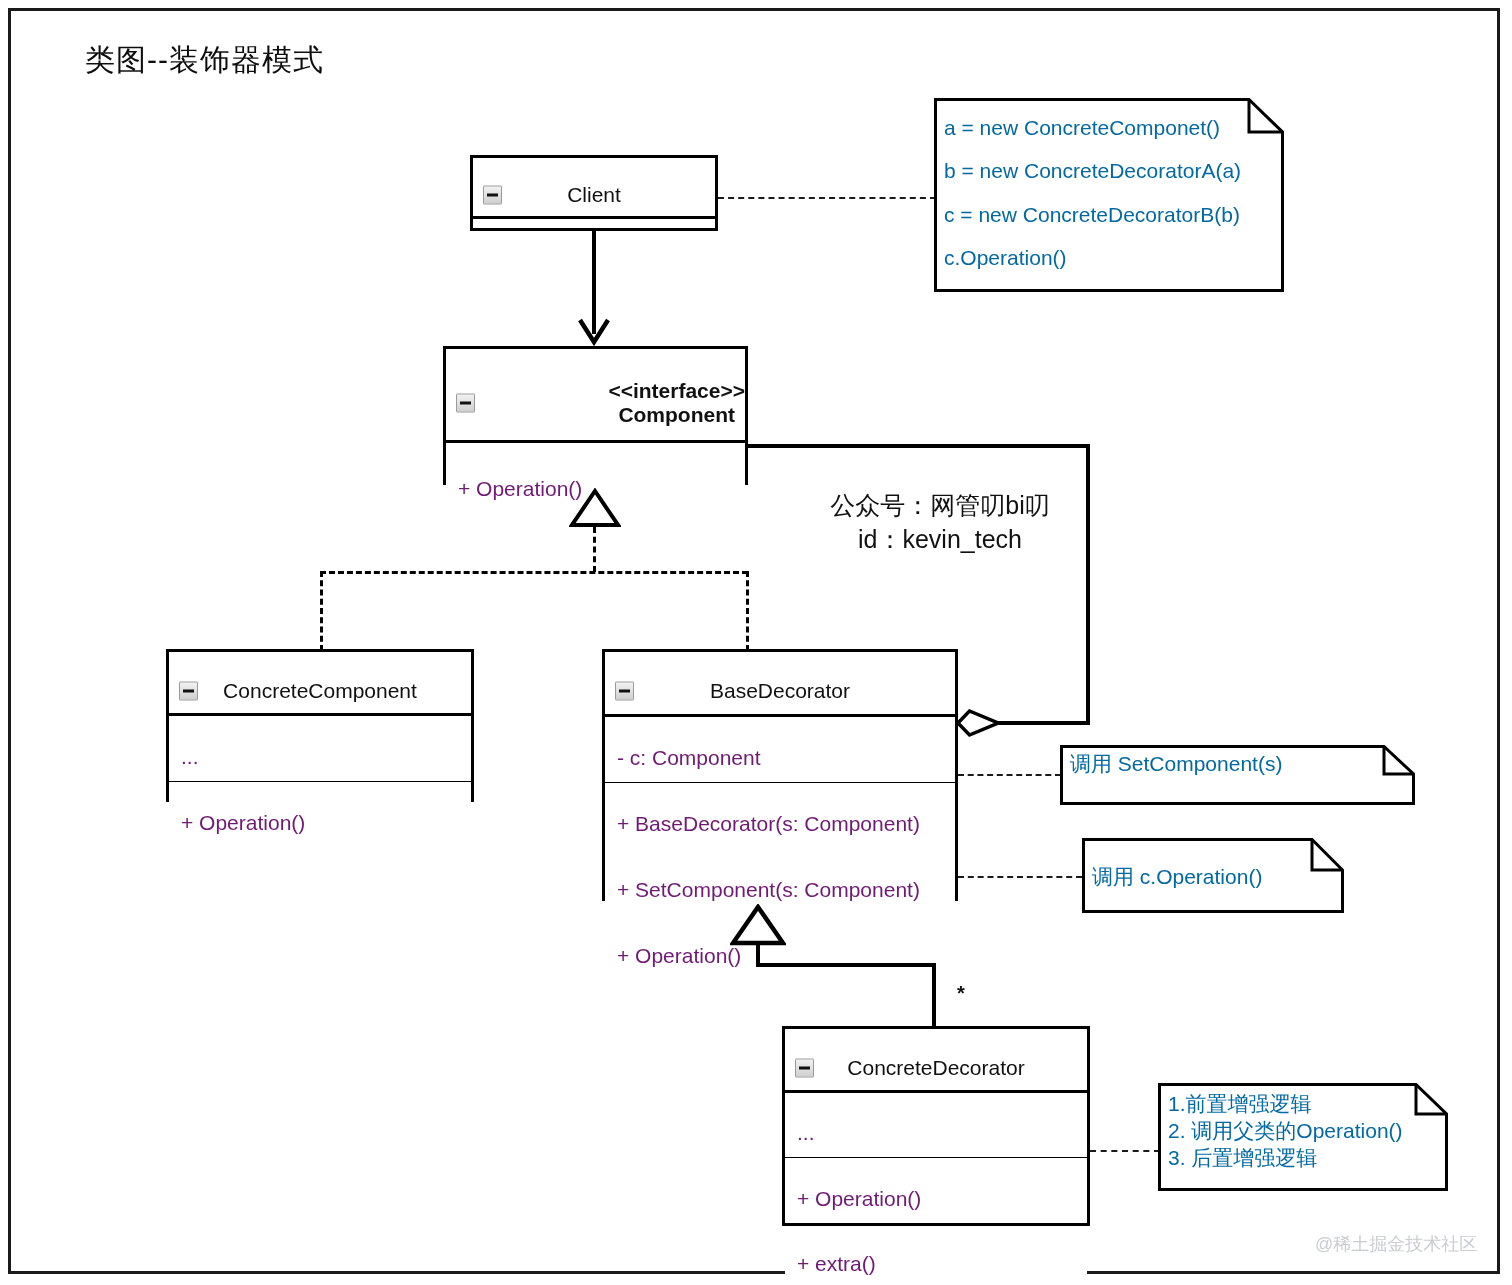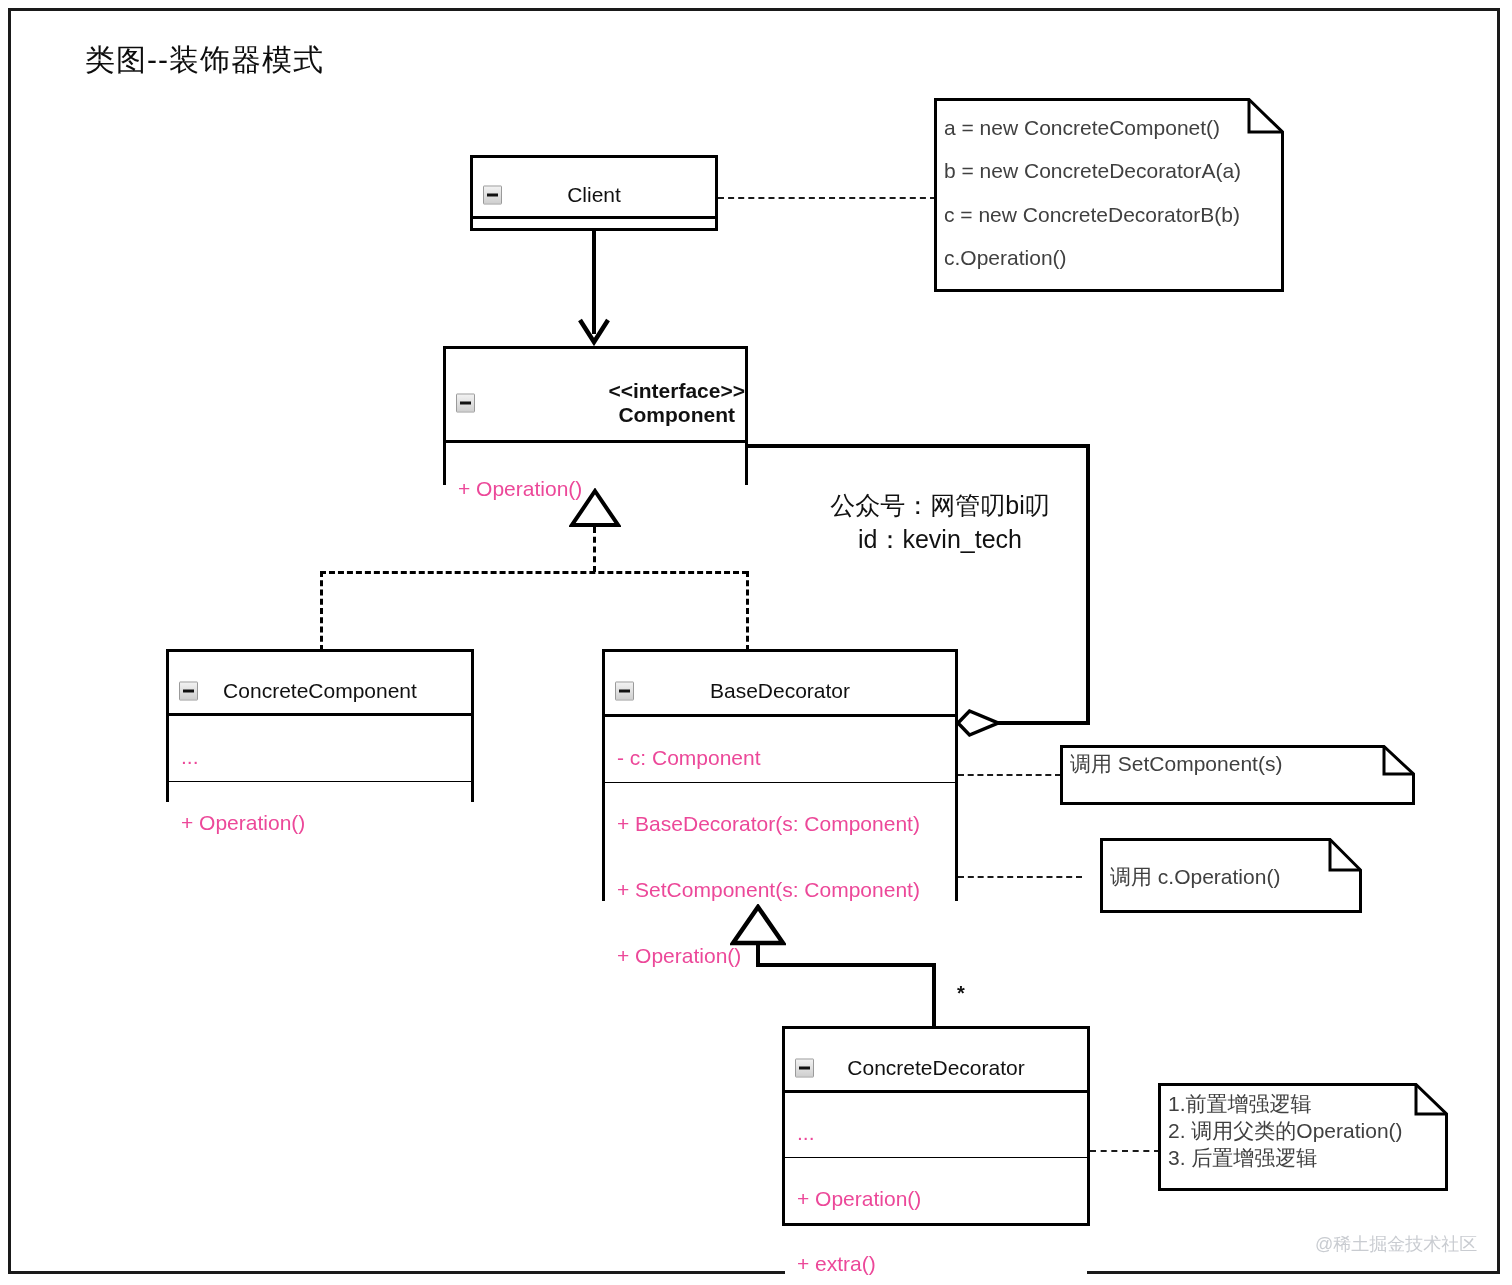--- a/index.html
+++ b/index.html
@@ -66,21 +66,21 @@
     color: #111;
     text-align: center;
     line-height: 1.12;
     white-space: pre-line;
   }
   .cls-name.bold {
     font-weight: bold;
   }
   .member {
     font-size: 21px;
-    color: #ec4899;
+    color: #701a75;
     white-space: nowrap;
   }
   .minus-icon {
     position: absolute;
     left: 10px;
     top: 50%;
     transform: translateY(-50%);
     width: 19px;
     height: 19px;
     background: linear-gradient(#f2f2f2, #cfcfcf);
@@ -108,21 +108,21 @@
   .note .note-shape {
     position: absolute;
     inset: 0;
   }
   .note .note-text {
     position: absolute;
     left: 10px;
     right: 14px;
     top: 8px;
     font-size: 21px;
-    color: #404040;
+    color: #0369a1;
     line-height: 1.0;
     white-space: pre-line;
   }
   .note .note-text.spaced {
     line-height: 2.07;
   }
   .note .note-text.tight {
     line-height: 1.28;
   }
   .note .note-text.mid {
@@ -280,21 +280,21 @@
   <div class="dash-thin-h" style="left:958px; top:876px; width:124px;"></div>
 
   <div class="note" style="left:1060px; top:745px; width:355px; height:60px;">
     <svg class="note-shape" viewBox="0 0 355 60" preserveAspectRatio="none">
       <path d="M1.5,1.5 H324 L353.5,29 V58.5 H1.5 Z" fill="#fff" stroke="#000" stroke-width="3"></path>
       <path d="M324,1.5 L324,29 L353.5,29" fill="none" stroke="#000" stroke-width="3"></path>
     </svg>
     <div class="note-text">调用 SetComponent(s)</div>
   </div>
 
-  <div class="note" style="left:1082px; top:838px; width:262px; height:75px;margin-left:18px;">
+  <div class="note" style="left:1082px; top:838px; width:262px; height:75px;">
     <svg class="note-shape" viewBox="0 0 262 75" preserveAspectRatio="none">
       <path d="M1.5,1.5 H230 L260.5,32 V73.5 H1.5 Z" fill="#fff" stroke="#000" stroke-width="3"></path>
       <path d="M230,1.5 L230,32 L260.5,32" fill="none" stroke="#000" stroke-width="3"></path>
     </svg>
     <div class="note-text mid">调用 c.Operation()</div>
   </div>
 
   <svg class="tri-hollow" style="left:730px; top:904px; width:56px; height:42px;" viewBox="0 0 56 42">
     <path d="M28,3 L53,39 L3,39 Z" fill="#fff" stroke="#000" stroke-width="4.5"></path>
   </svg>

